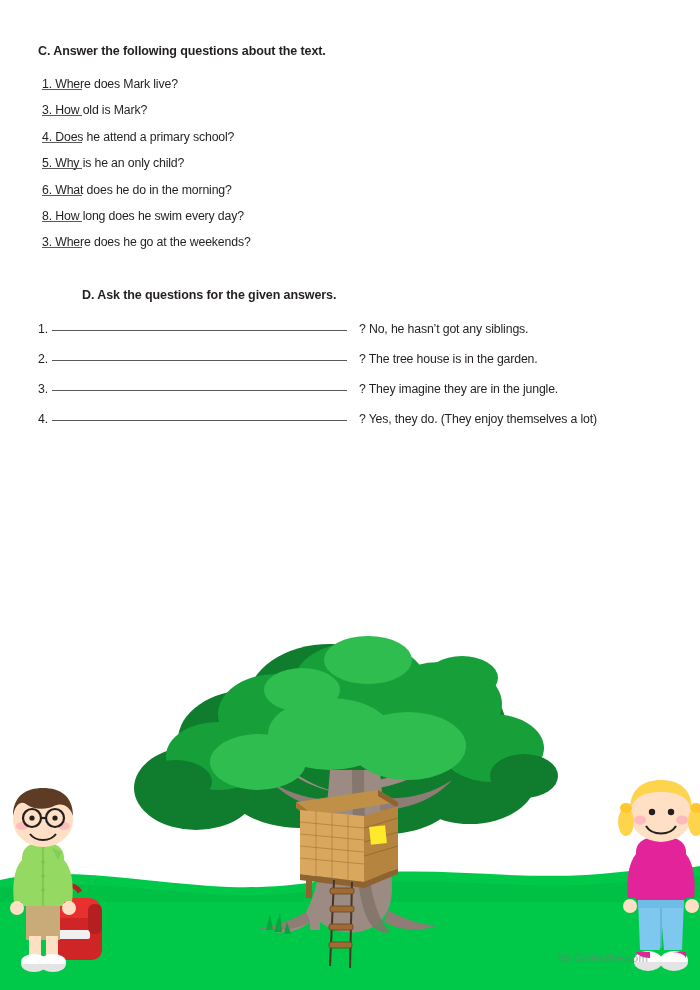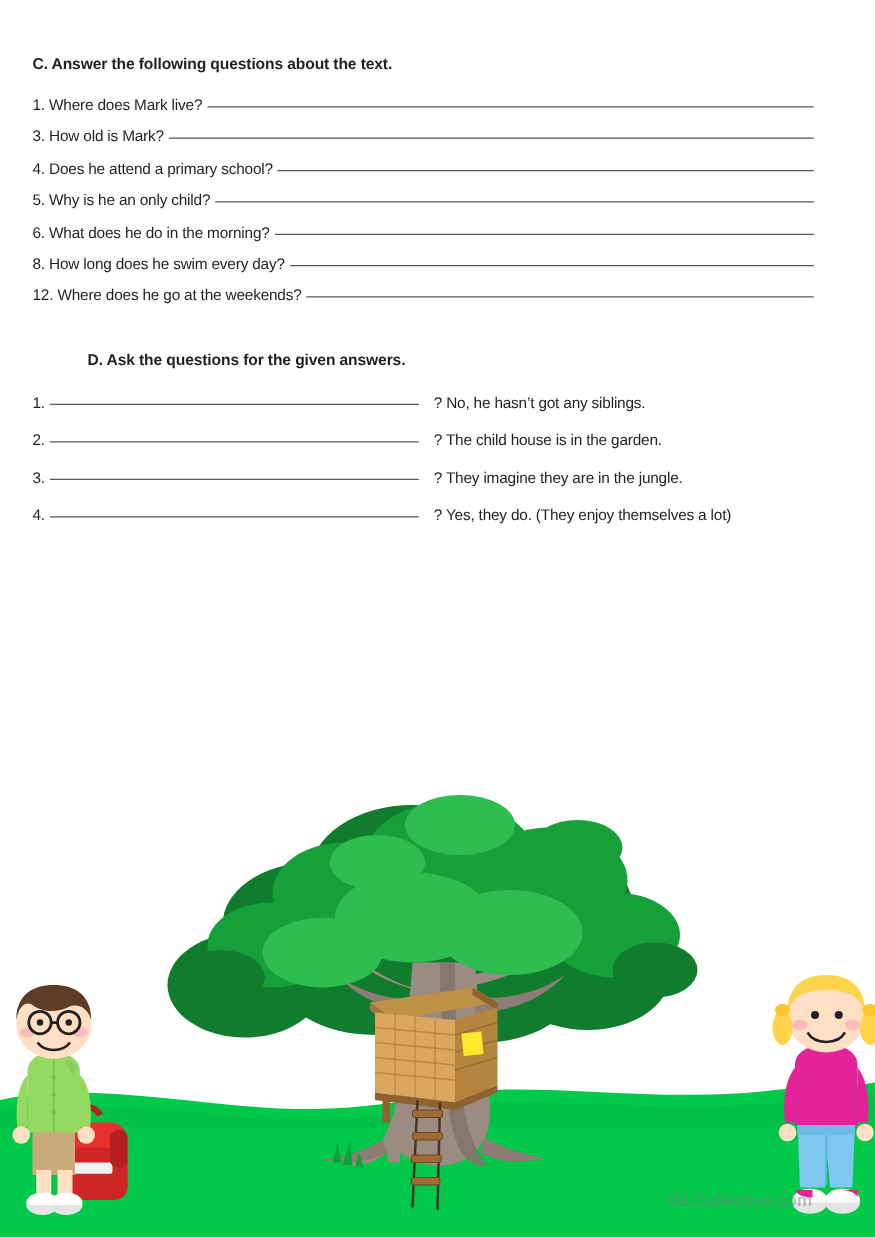--- a/index.html
+++ b/index.html
@@ -18,21 +18,21 @@
     position: relative;
     width: 700px;
     height: 990px;
     background: #ffffff;
   }
 
   
   .worksheet {
     position: absolute;
     top: 44px;
-    left: 26px;
+    left: 38px;
     width: 625px;
   }
 
   .section-heading {
     font-size: 12.5px;
     font-weight: bold;
     color: #231f20;
     letter-spacing: -0.1px;
     margin-bottom: 19px;
   }
@@ -53,21 +53,21 @@
     flex: 1 1 auto;
     border-bottom: 1.4px solid #58595b;
     margin-left: 4px;
     position: relative;
     top: -2px;
     min-width: 40px;
   }
 
   
   .section-c { margin-bottom: 0; }
-  .section-c .q-row { margin-bottom: 11.4px; }
+  .section-c .q-row { margin-bottom: 11.4px; flex-direction: column; }
 
   
   .section-d {
     margin-top: 38px;
   }
 
   .section-d .section-heading { margin-bottom: 20px; margin-left: 44px; }
 
   .d-row {
     display: flex;
@@ -105,23 +105,23 @@
   }
 
   .illus-svg {
     display: block;
     width: 700px;
     height: 360px;
   }
 
   .watermark {
     position: absolute;
-    left: 534px;
+    left: 558px;
     top: 952px;
-    font-size: 14px;
+    font-size: 11px;
     font-weight: bold;
     color: rgba(120,120,120,0.45);
     letter-spacing: -0.3px;
     font-family: "Liberation Sans", sans-serif;
     pointer-events: none;
   }
 </style>
 </head>
 <body>
 
@@ -150,37 +150,37 @@
       </div>
       <div class="q-row">
         <span class="q-text">6. What does he do in the morning?</span>
         <span class="q-rule"></span>
       </div>
       <div class="q-row">
         <span class="q-text">8. How long does he swim every day?</span>
         <span class="q-rule"></span>
       </div>
       <div class="q-row">
-        <span class="q-text">12. Where does he go at the weekends?</span>
+        <span class="q-text">3. Where does he go at the weekends?</span>
         <span class="q-rule"></span>
       </div>
     </div>
 
     <div class="section-d">
       <div class="section-heading">D. Ask the questions for the given answers.</div>
 
       <div class="d-row">
         <span class="d-num">1.</span>
         <span class="d-rule"></span>
         <span class="d-answer">? No, he hasn’t got any siblings.</span>
       </div>
       <div class="d-row">
         <span class="d-num">2.</span>
         <span class="d-rule"></span>
-        <span class="d-answer">? The child house is in the garden.</span>
+        <span class="d-answer">? The tree house is in the garden.</span>
       </div>
       <div class="d-row">
         <span class="d-num">3.</span>
         <span class="d-rule"></span>
         <span class="d-answer">? They imagine they are in the jungle.</span>
       </div>
       <div class="d-row">
         <span class="d-num">4.</span>
         <span class="d-rule"></span>
         <span class="d-answer">? Yes, they do. (They enjoy themselves a lot)</span>

